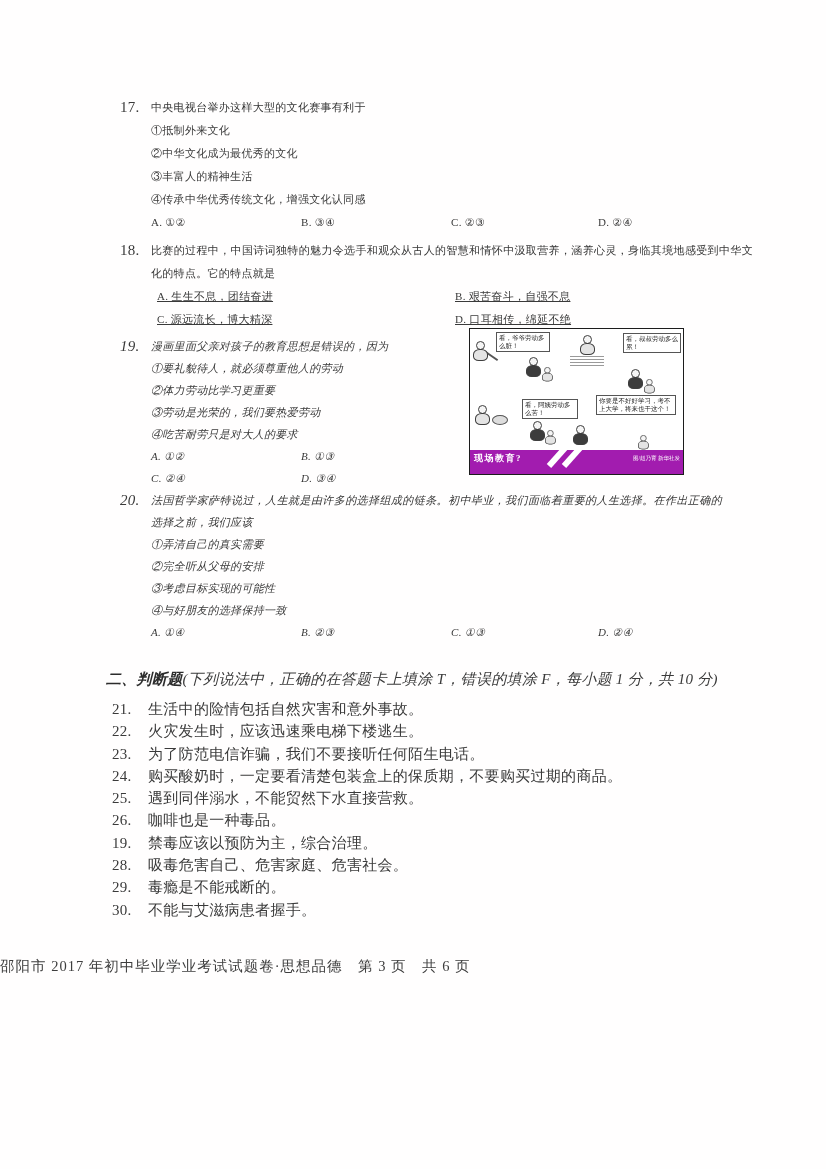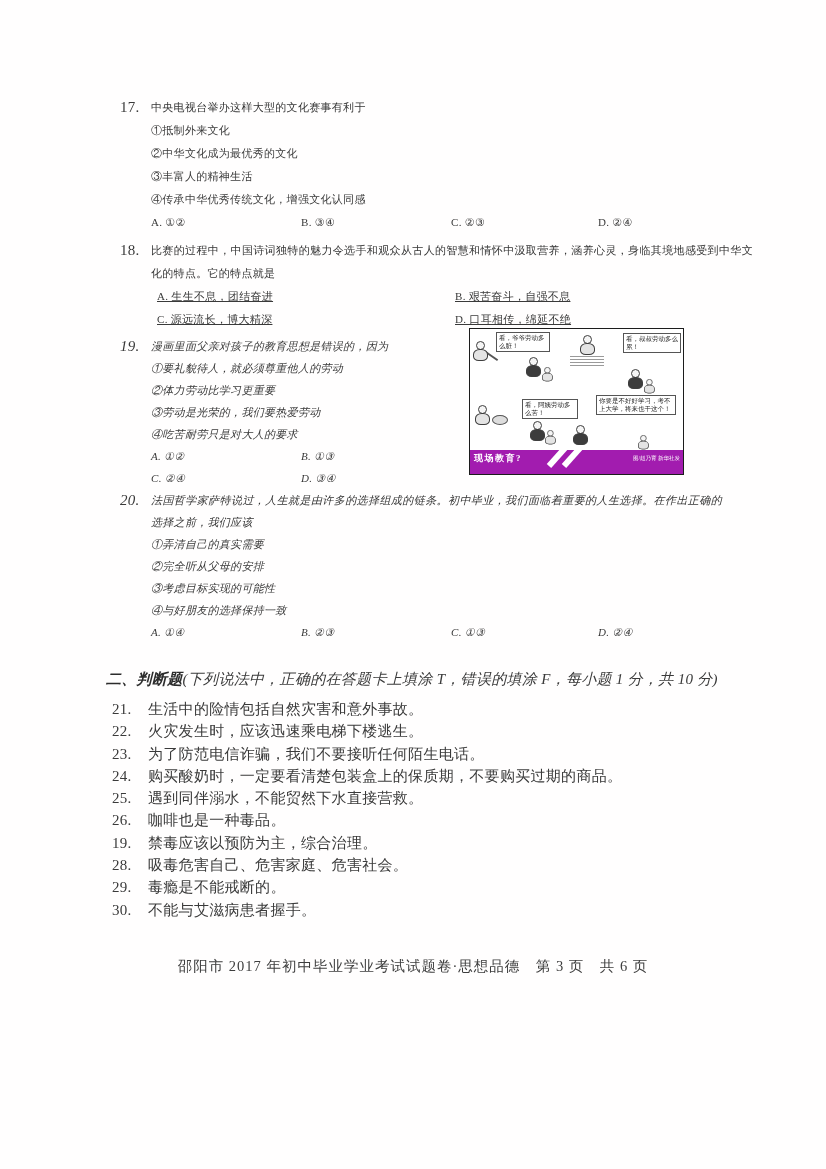--- a/index.html
+++ b/index.html
@@ -68,21 +68,21 @@
 
   
   .sec-head { margin-top:25px; font-size:15px; line-height:23px;font-style:italic; }
   .sec-title { font-weight:bold; color:#2c2c2c; }
   .sec-note { color:#3a3a3a; }
   .judgments { margin-top:7px; }
   .jrow { display:flex; margin-left:6px; font-size:15px; line-height:22.3px; }
   .jnum { flex:0 0 36px; width:36px; }
 
   .footer {
-    position:absolute; left:0; right:0; top:957px; text-align:center;
+    position:absolute; left:0; right:0; top:957px; text-align:left;
     font-size:14.5px; letter-spacing:1px; color:#3d3d3d;
   }
 </style>
 </head>
 <body>
 
 <div class="page">
   <div class="content">
 
     <div class="q qgap17">

